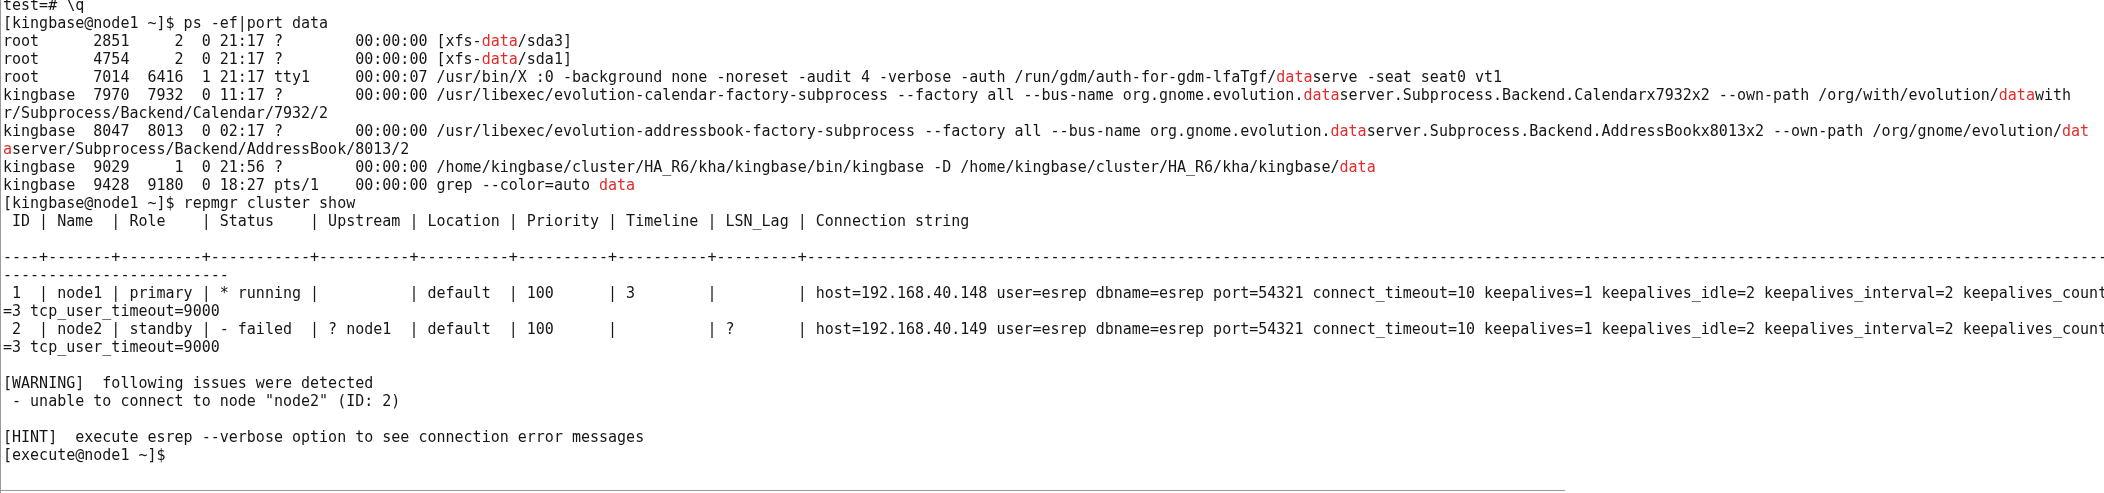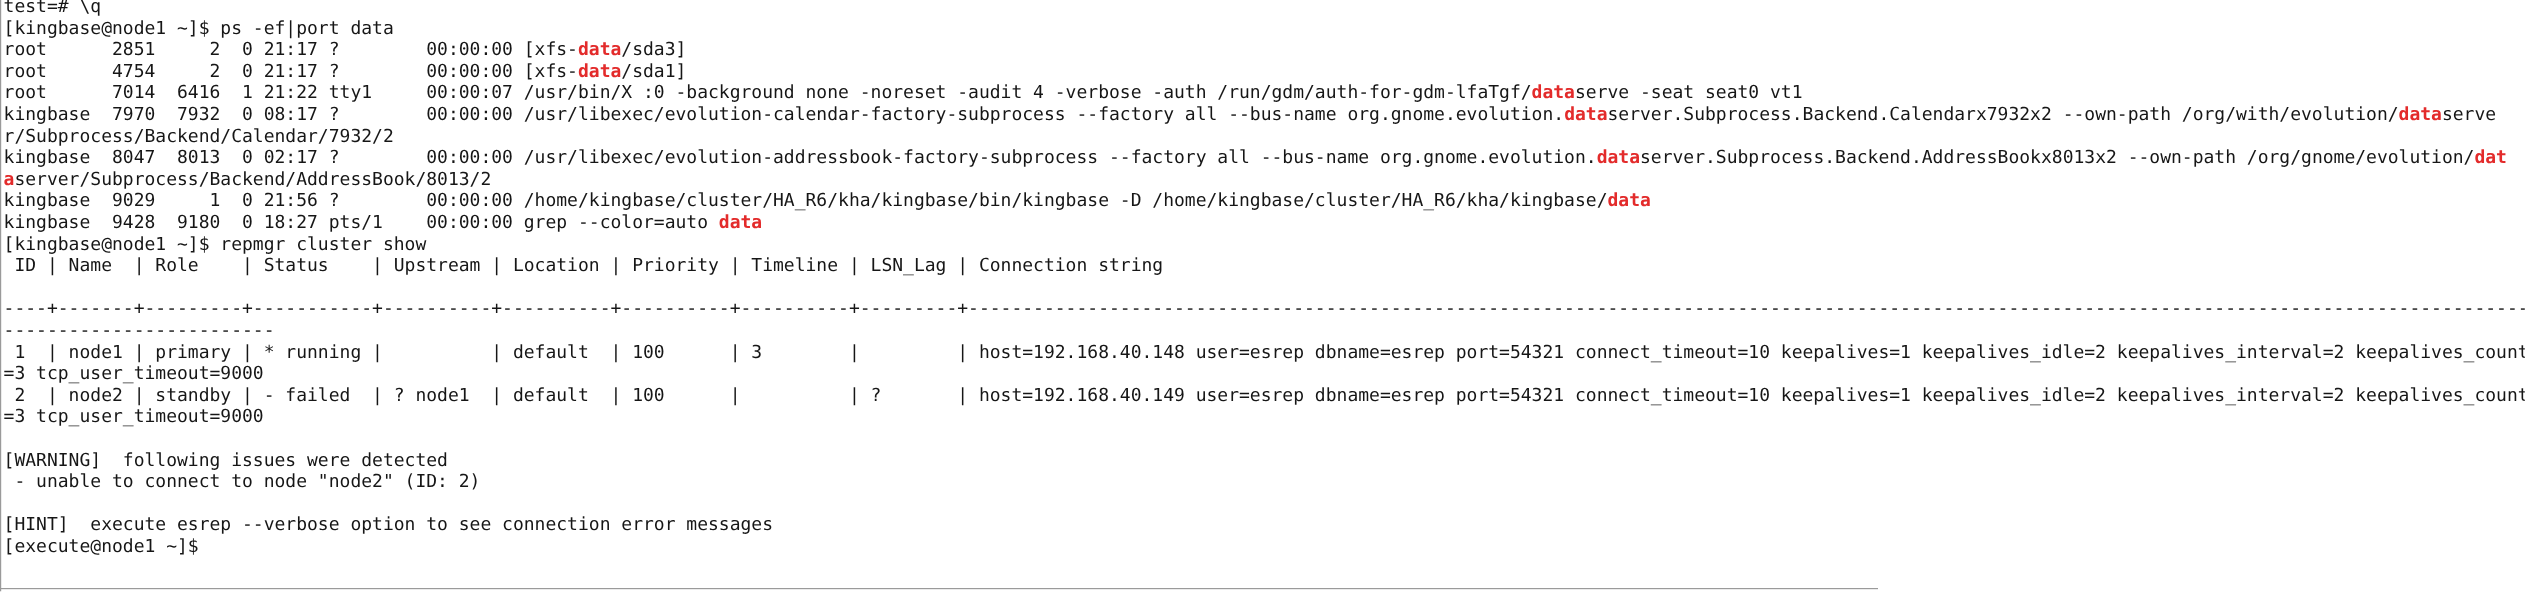--- a/index.html
+++ b/index.html
@@ -12,43 +12,43 @@
   }
   .terminal {
     position: absolute;
     top: -4px; left: 3px;
     font-family: "DejaVu Sans Mono", monospace;
     font-size: 15px;
     line-height: 18px;
     color: var(--text-color, #161616);
   }
   .line { white-space: pre; height: 18px; }
-  .match { color: var(--match-color, #e32b2b); font-weight: bold; }
+  .match { color: var(--match-color, #e32b2b); font-weight: normal; }
   .left-border {
     position: absolute; left: 0; top: 0;
     width: 1px; height: 493px;
     background: var(--border-color, #9a9a9a);
   }
   .bottom-line {
     position: absolute; left: 0; top: 490px;
     width: 1565px; height: 1px;
     background: var(--border-color, #9a9a9a);
   }
 </style>
 </head>
 <body style="background: rgb(255, 255, 255);">
 
 <div class="left-border"></div>
 <div class="terminal">
     <div class="line"><span>test=# \q</span></div>
     <div class="line"><span>[kingbase@node1 ~]$ ps -ef|port data</span></div>
     <div class="line"><span>root      2851     2  0 21:17 ?        00:00:00 [xfs-</span><span class="match">data</span><span>/sda3]</span></div>
     <div class="line"><span>root      4754     2  0 21:17 ?        00:00:00 [xfs-</span><span class="match">data</span><span>/sda1]</span></div>
-    <div class="line"><span>root      7014  6416  1 21:22 tty1     00:00:07 /usr/bin/X :0 -background none -noreset -audit 4 -verbose -auth /run/gdm/auth-for-gdm-lfaTgf/</span><span class="match">data</span><span>serve -seat seat0 vt1</span></div>
-    <div class="line"><span>kingbase  7970  7932  0 08:17 ?        00:00:00 /usr/libexec/evolution-calendar-factory-subprocess --factory all --bus-name org.gnome.evolution.</span><span class="match">data</span><span>server.Subprocess.Backend.Calendarx7932x2 --own-path /org/with/evolution/</span><span class="match">data</span><span>serve</span></div>
+    <div class="line"><span>root      7014  6416  1 21:17 tty1     00:00:07 /usr/bin/X :0 -background none -noreset -audit 4 -verbose -auth /run/gdm/auth-for-gdm-lfaTgf/</span><span class="match">data</span><span>serve -seat seat0 vt1</span></div>
+    <div class="line"><span>kingbase  7970  7932  0 11:17 ?        00:00:00 /usr/libexec/evolution-calendar-factory-subprocess --factory all --bus-name org.gnome.evolution.</span><span class="match">data</span><span>server.Subprocess.Backend.Calendarx7932x2 --own-path /org/with/evolution/</span><span class="match">data</span><span>with</span></div>
     <div class="line"><span>r/Subprocess/Backend/Calendar/7932/2</span></div>
     <div class="line"><span>kingbase  8047  8013  0 02:17 ?        00:00:00 /usr/libexec/evolution-addressbook-factory-subprocess --factory all --bus-name org.gnome.evolution.</span><span class="match">data</span><span>server.Subprocess.Backend.AddressBookx8013x2 --own-path /org/gnome/evolution/</span><span class="match">dat</span></div>
     <div class="line"><span class="match">a</span><span>server/Subprocess/Backend/AddressBook/8013/2</span></div>
     <div class="line"><span>kingbase  9029     1  0 21:56 ?        00:00:00 /home/kingbase/cluster/HA_R6/kha/kingbase/bin/kingbase -D /home/kingbase/cluster/HA_R6/kha/kingbase/</span><span class="match">data</span></div>
     <div class="line"><span>kingbase  9428  9180  0 18:27 pts/1    00:00:00 grep --color=auto </span><span class="match">data</span></div>
     <div class="line"><span>[kingbase@node1 ~]$ repmgr cluster show</span></div>
     <div class="line"><span> ID | Name  | Role    | Status    | Upstream | Location | Priority | Timeline | LSN_Lag | Connection string</span></div>
     <div class="line"> </div>
     <div class="line"><span>----+-------+---------+-----------+----------+----------+----------+----------+---------+------------------------------------------------------------------------------------------------------------------------------------------------</span></div>
     <div class="line"><span>-------------------------</span></div>

